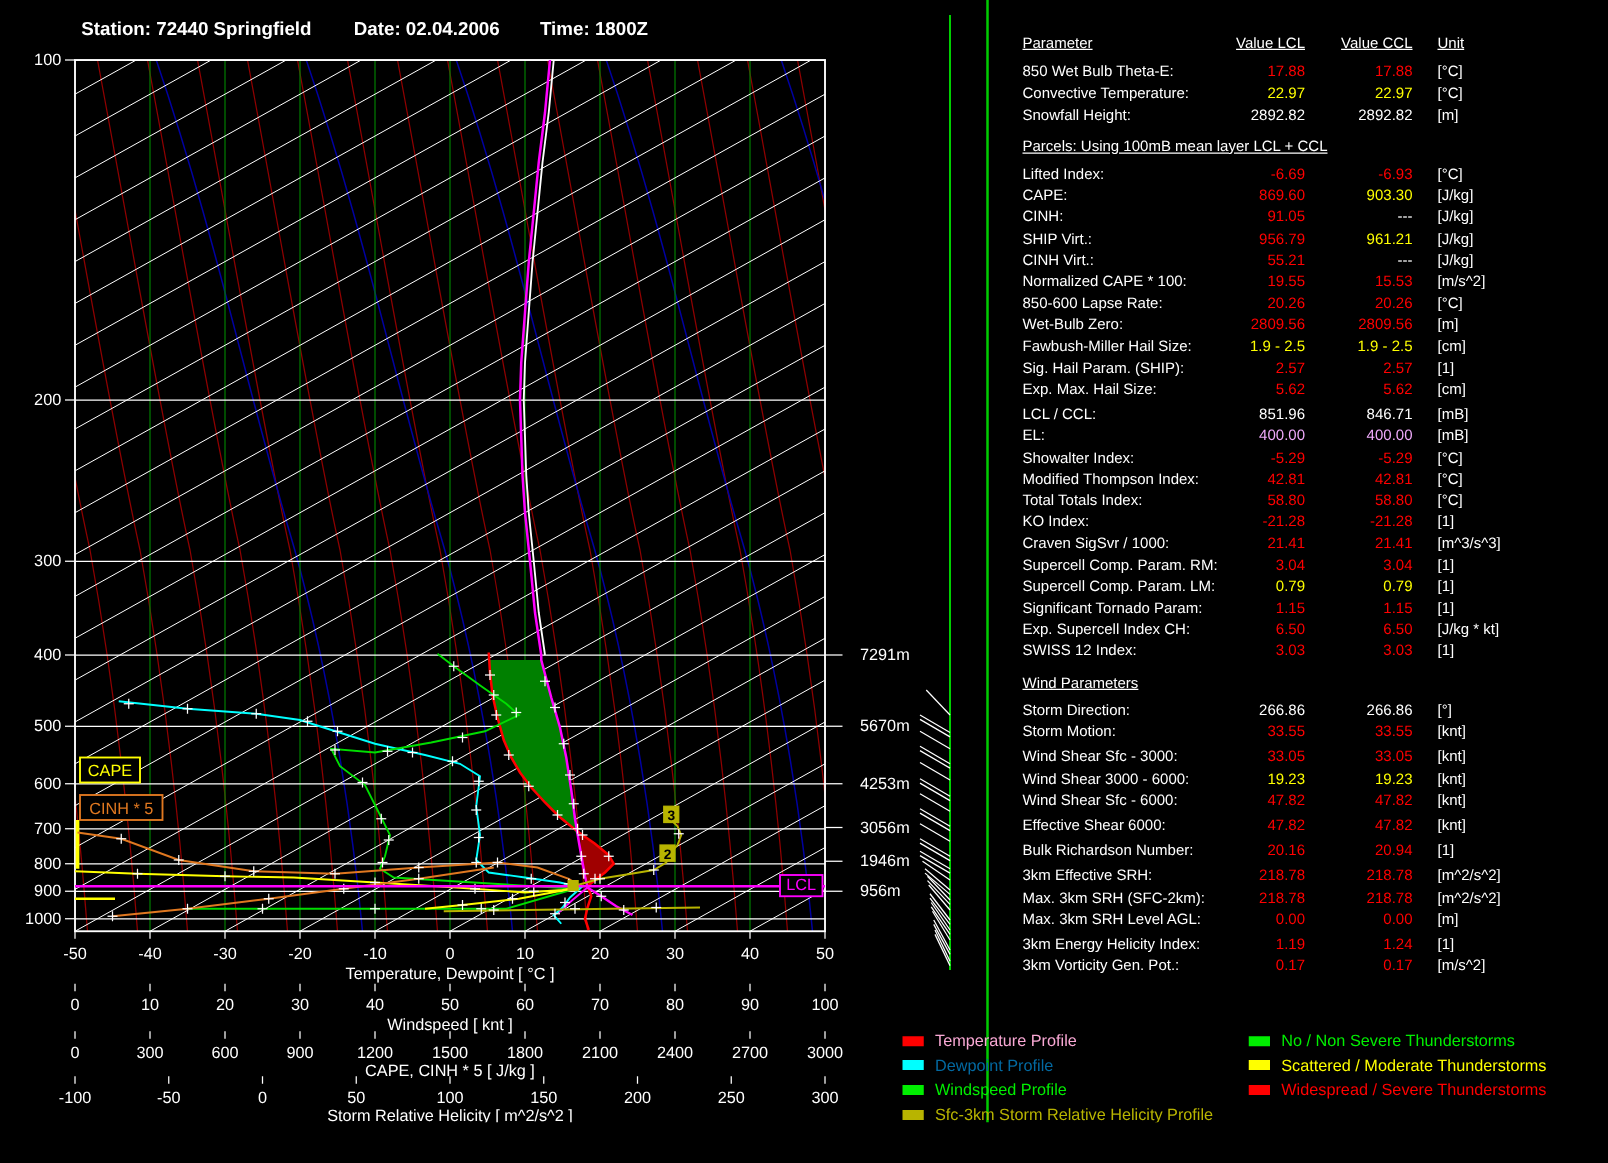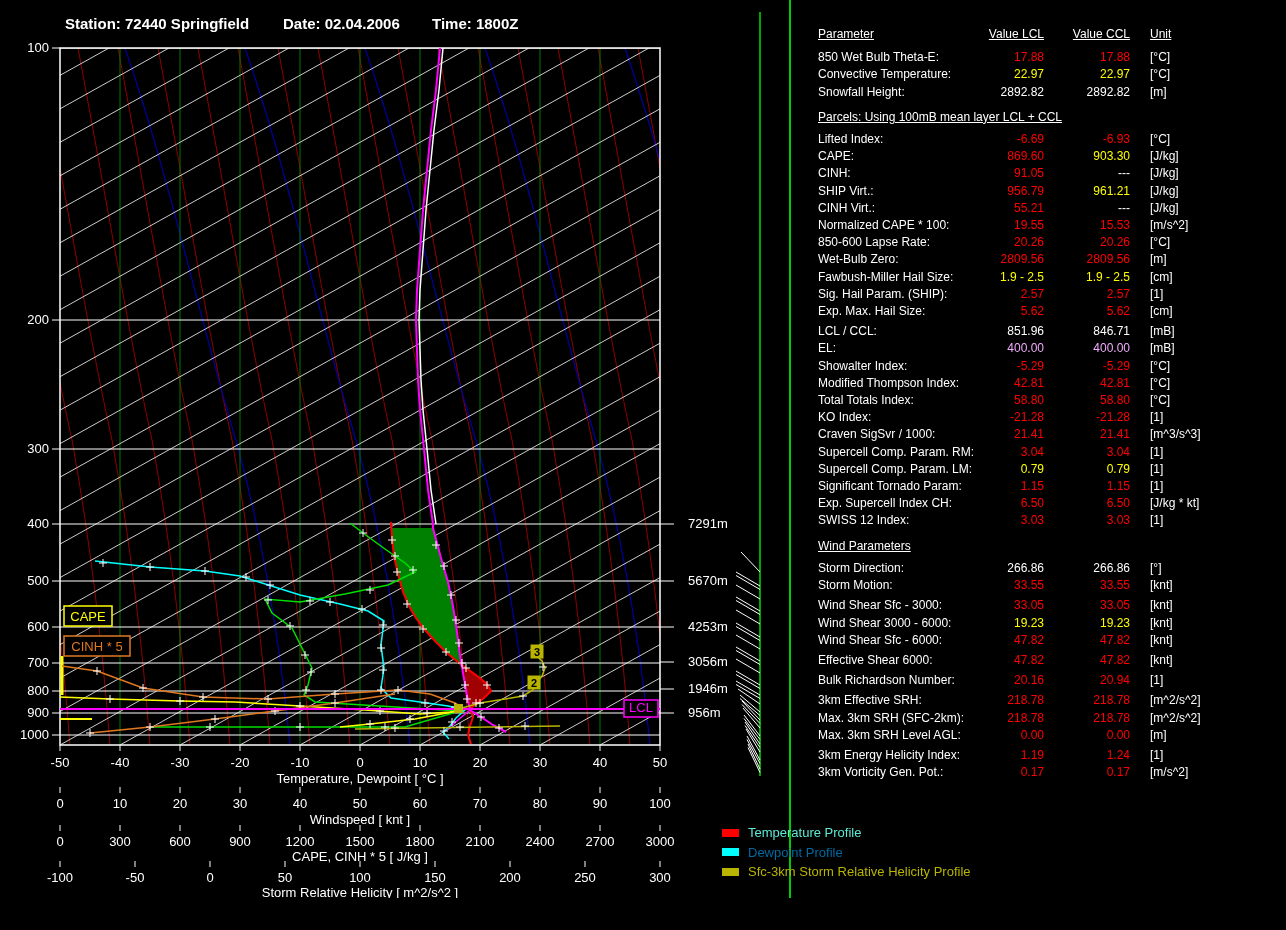--- a/index.html
+++ b/index.html
@@ -711,24 +711,42 @@
       <div class="trow ">
         <div class="c1">3km Vorticity Gen. Pot.:</div>
         <div class="c2 vr">0.17</div>
         <div class="c3 vr">0.17</div>
         <div class="c4 vw">[m/s^2]</div>
       </div>
     </div>
   <div id="legendL" class="legend">
       <div class="lrow">
         <span class="lswatch" style="background: rgb(255, 0, 0);"></span>
-        <span style="color: #5eead4;">Temperature Profile</span>
+        <span style="color: #f9a8d4;">Temperature Profile</span>
       </div>
       <div class="lrow">
         <span class="lswatch" style="background: rgb(0, 255, 255);"></span>
         <span style="color: #0369a1;">Dewpoint Profile</span>
       </div>
       <div class="lrow">
+        <span class="lswatch" style="background: rgb(0, 238, 0);"></span>
+        <span style="color: rgb(0, 238, 0);">Windspeed Profile</span>
+      </div>
+      <div class="lrow">
         <span class="lswatch" style="background: rgb(184, 180, 0);"></span>
         <span style="color: rgb(184, 180, 0);">Sfc-3km Storm Relative Helicity Profile</span>
+      </div>
+    </div>
+  <div id="legendR" class="legend">
+      <div class="lrow">
+        <span class="lswatch" style="background: rgb(0, 238, 0);"></span>
+        <span style="color: rgb(0, 238, 0);">No / Non Severe Thunderstorms</span>
+      </div>
+      <div class="lrow">
+        <span class="lswatch" style="background: rgb(255, 255, 0);"></span>
+        <span style="color: rgb(255, 255, 0);">Scattered / Moderate Thunderstorms</span>
+      </div>
+      <div class="lrow">
+        <span class="lswatch" style="background: rgb(255, 0, 0);"></span>
+        <span style="color: rgb(255, 0, 0);">Widespread / Severe Thunderstorms</span>
       </div>
     </div>
 </div>
 
 </body></html>

